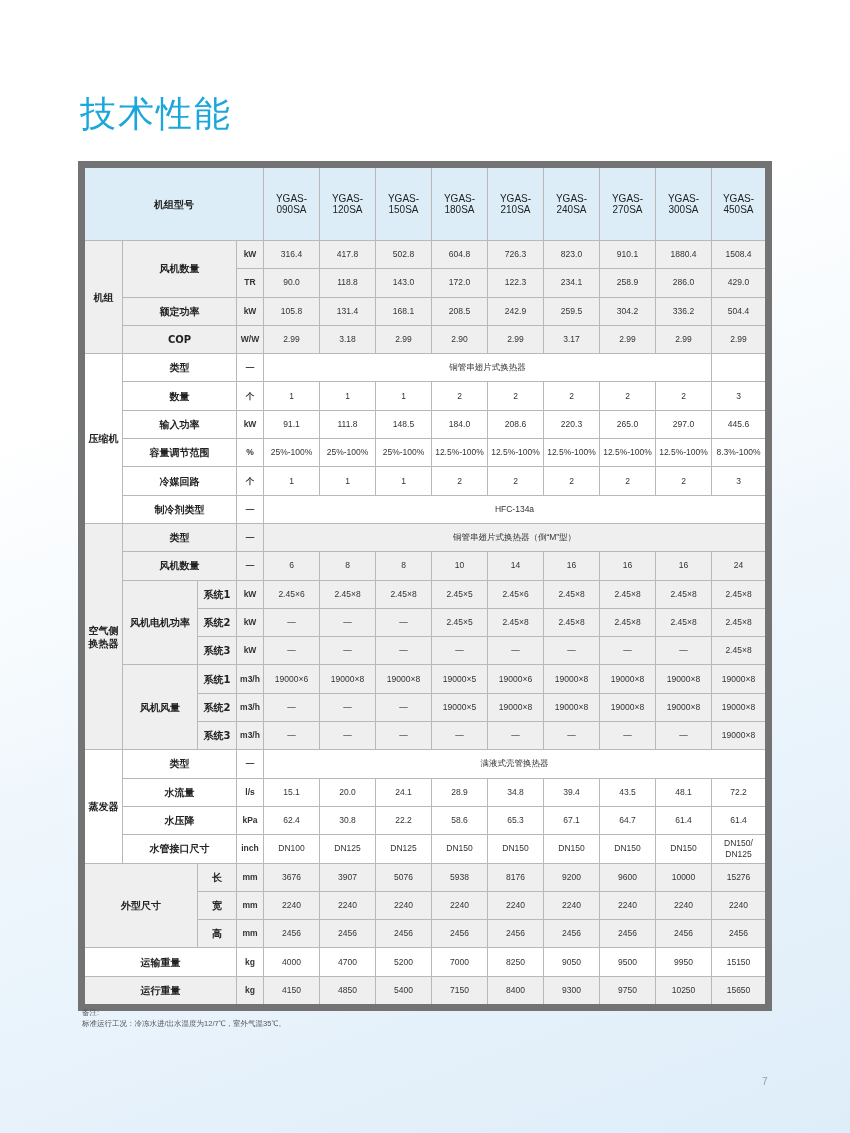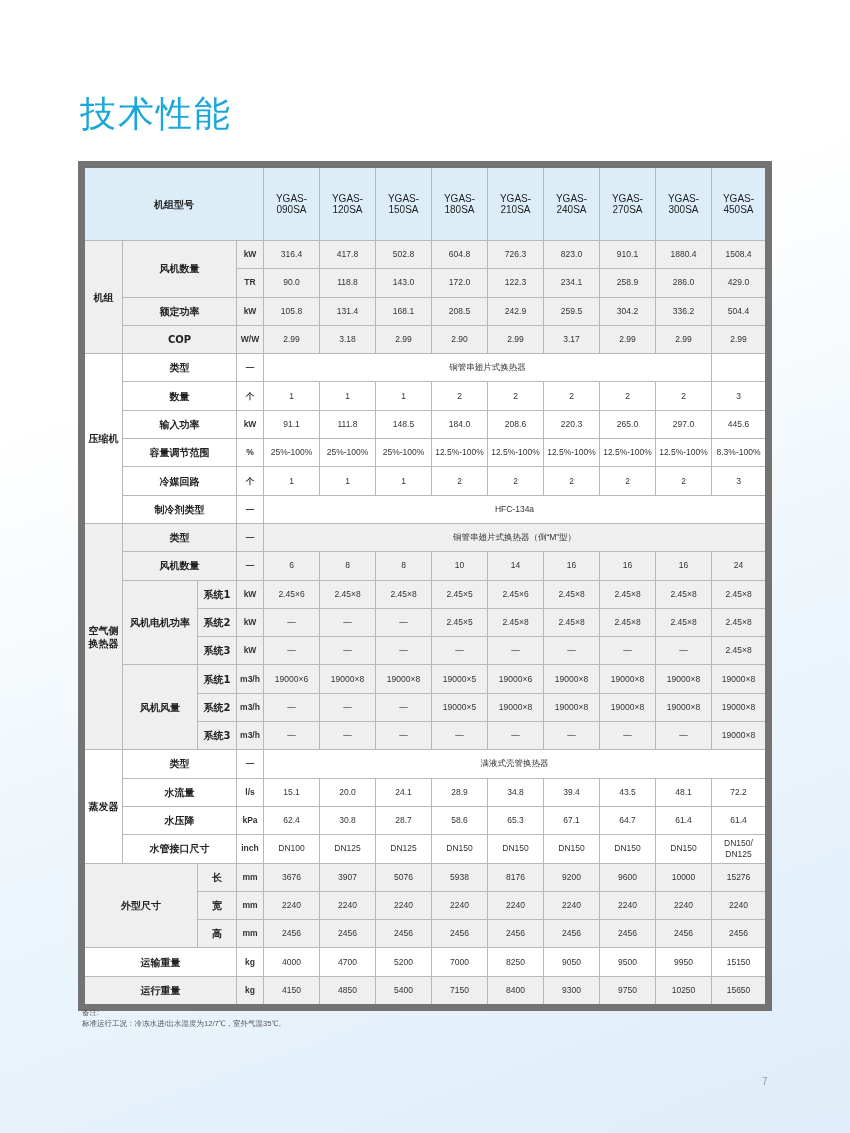--- a/index.html
+++ b/index.html
@@ -312,21 +312,21 @@
         <td class="wrap">39.4</td>
         <td class="wrap">43.5</td>
         <td class="wrap">48.1</td>
         <td class="wrap">72.2</td>
       </tr>
       <tr class="white">
         <td colspan="2" class="lbl">水压降</td>
         <td class="unit">kPa</td>
         <td class="wrap">62.4</td>
         <td class="wrap">30.8</td>
-        <td class="wrap">28.7</td>
+        <td class="wrap">22.2</td>
         <td class="wrap">58.6</td>
         <td class="wrap">65.3</td>
         <td class="wrap">67.1</td>
         <td class="wrap">64.7</td>
         <td class="wrap">61.4</td>
         <td class="wrap">61.4</td>
       </tr>
       <tr class="white">
         <td colspan="2" class="lbl">水管接口尺寸</td>
         <td class="unit">inch</td>

